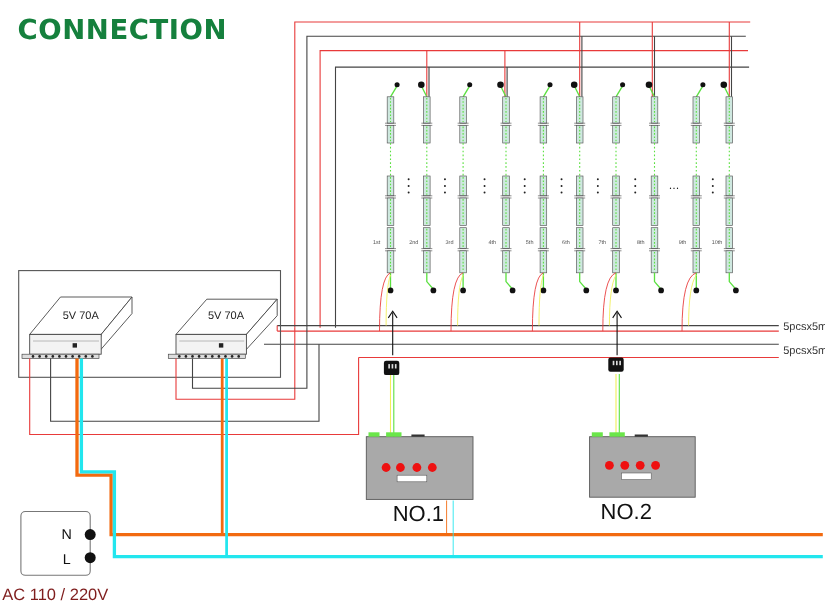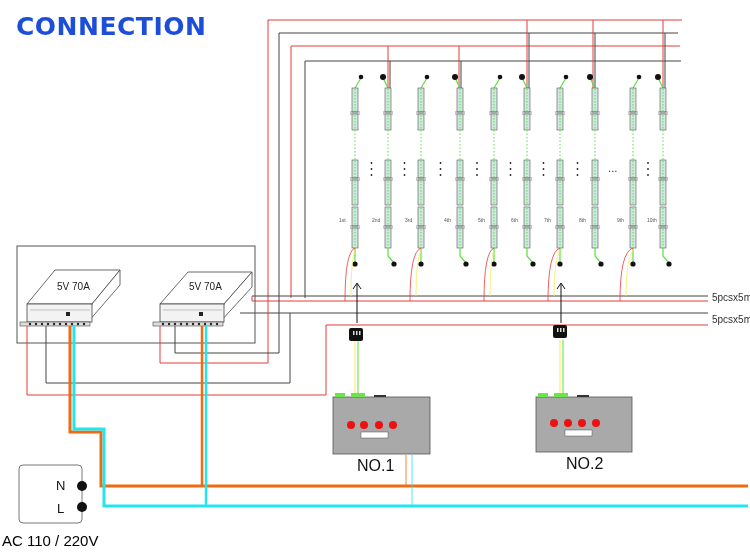--- a/index.html
+++ b/index.html
@@ -1,20 +1,20 @@
 <!DOCTYPE html>
 <html><head>
 <meta charset="utf-8">
 <style>
   html, body { margin: 0; padding: 0; background: #ffffff; }
   body { width: 750px; height: 553px; position: relative; overflow: hidden; font-family: "DejaVu Sans", sans-serif; }
   #diagram { position: absolute; left: 0; top: 0; }
-  .title { position: absolute; left: 16px; top: 12px; font-family: "DejaVu Sans", sans-serif; font-weight: bold; font-size: 25px; color: #1d4ed8; letter-spacing: 0.5px; }
-  .ac-label { position: absolute; left: 2px; top: 532px; font-family: "Liberation Sans", sans-serif; font-size: 15px; color: #000000; }
-  .ctrl-name { position: absolute; font-family: "Liberation Sans", sans-serif; font-size: 16px; color: #111; }
+  .title { position: absolute; left: 16px; top: 12px; font-family: "DejaVu Sans", sans-serif; font-weight: bold; font-size: 25px; color: #15803d; letter-spacing: 0.5px; }
+  .ac-label { position: absolute; left: 2px; top: 532px; font-family: "Liberation Sans", sans-serif; font-size: 15px; color: #7f1d1d; }
+  .ctrl-name { position: absolute; font-family: "Liberation Sans", sans-serif; font-size: 20px; color: #111; }
   .spec-label { position: absolute; font-family: "Liberation Sans", sans-serif; font-size: 10px; color: #333; }
   .psu-label { font-family: "Liberation Sans", sans-serif; font-size: 10px; fill: #222; }
   .nl-label { font-family: "Liberation Sans", sans-serif; font-size: 13px; fill: #111; }
   .strip-label { font-family: "Liberation Sans", sans-serif; font-size: 5px; fill: #555; }
 </style>
 </head>
 <body>
 
 <div class="title">CONNECTION</div>
 
@@ -457,16 +457,16 @@
     <rect x="577" y="395" width="12" height="2" fill="#333"></rect>
     <circle cx="554" cy="423" r="4" fill="#ee1111"></circle>
     <circle cx="568" cy="423" r="4" fill="#ee1111"></circle>
     <circle cx="582" cy="423" r="4" fill="#ee1111"></circle>
     <circle cx="596" cy="423" r="4" fill="#ee1111"></circle>
     <rect x="565" y="430" width="27" height="6" fill="#fff" stroke="#555" stroke-width="0.5"></rect>
   </g>
 </svg>
 
 <div class="ctrl-name" style="left:357px; top:457px;">NO.1</div>
-<div class="ctrl-name" style="left:566px; top:455px;">NO.2</div>
+<div class="ctrl-name" style="left:546px; top:455px;">NO.2</div>
 <div class="spec-label" style="left:712px; top:292px;">5pcsx5m</div>
 <div class="spec-label" style="left:712px; top:314px;">5pcsx5m</div>
 <div class="ac-label">AC 110 / 220V</div>
 
 </body></html>

